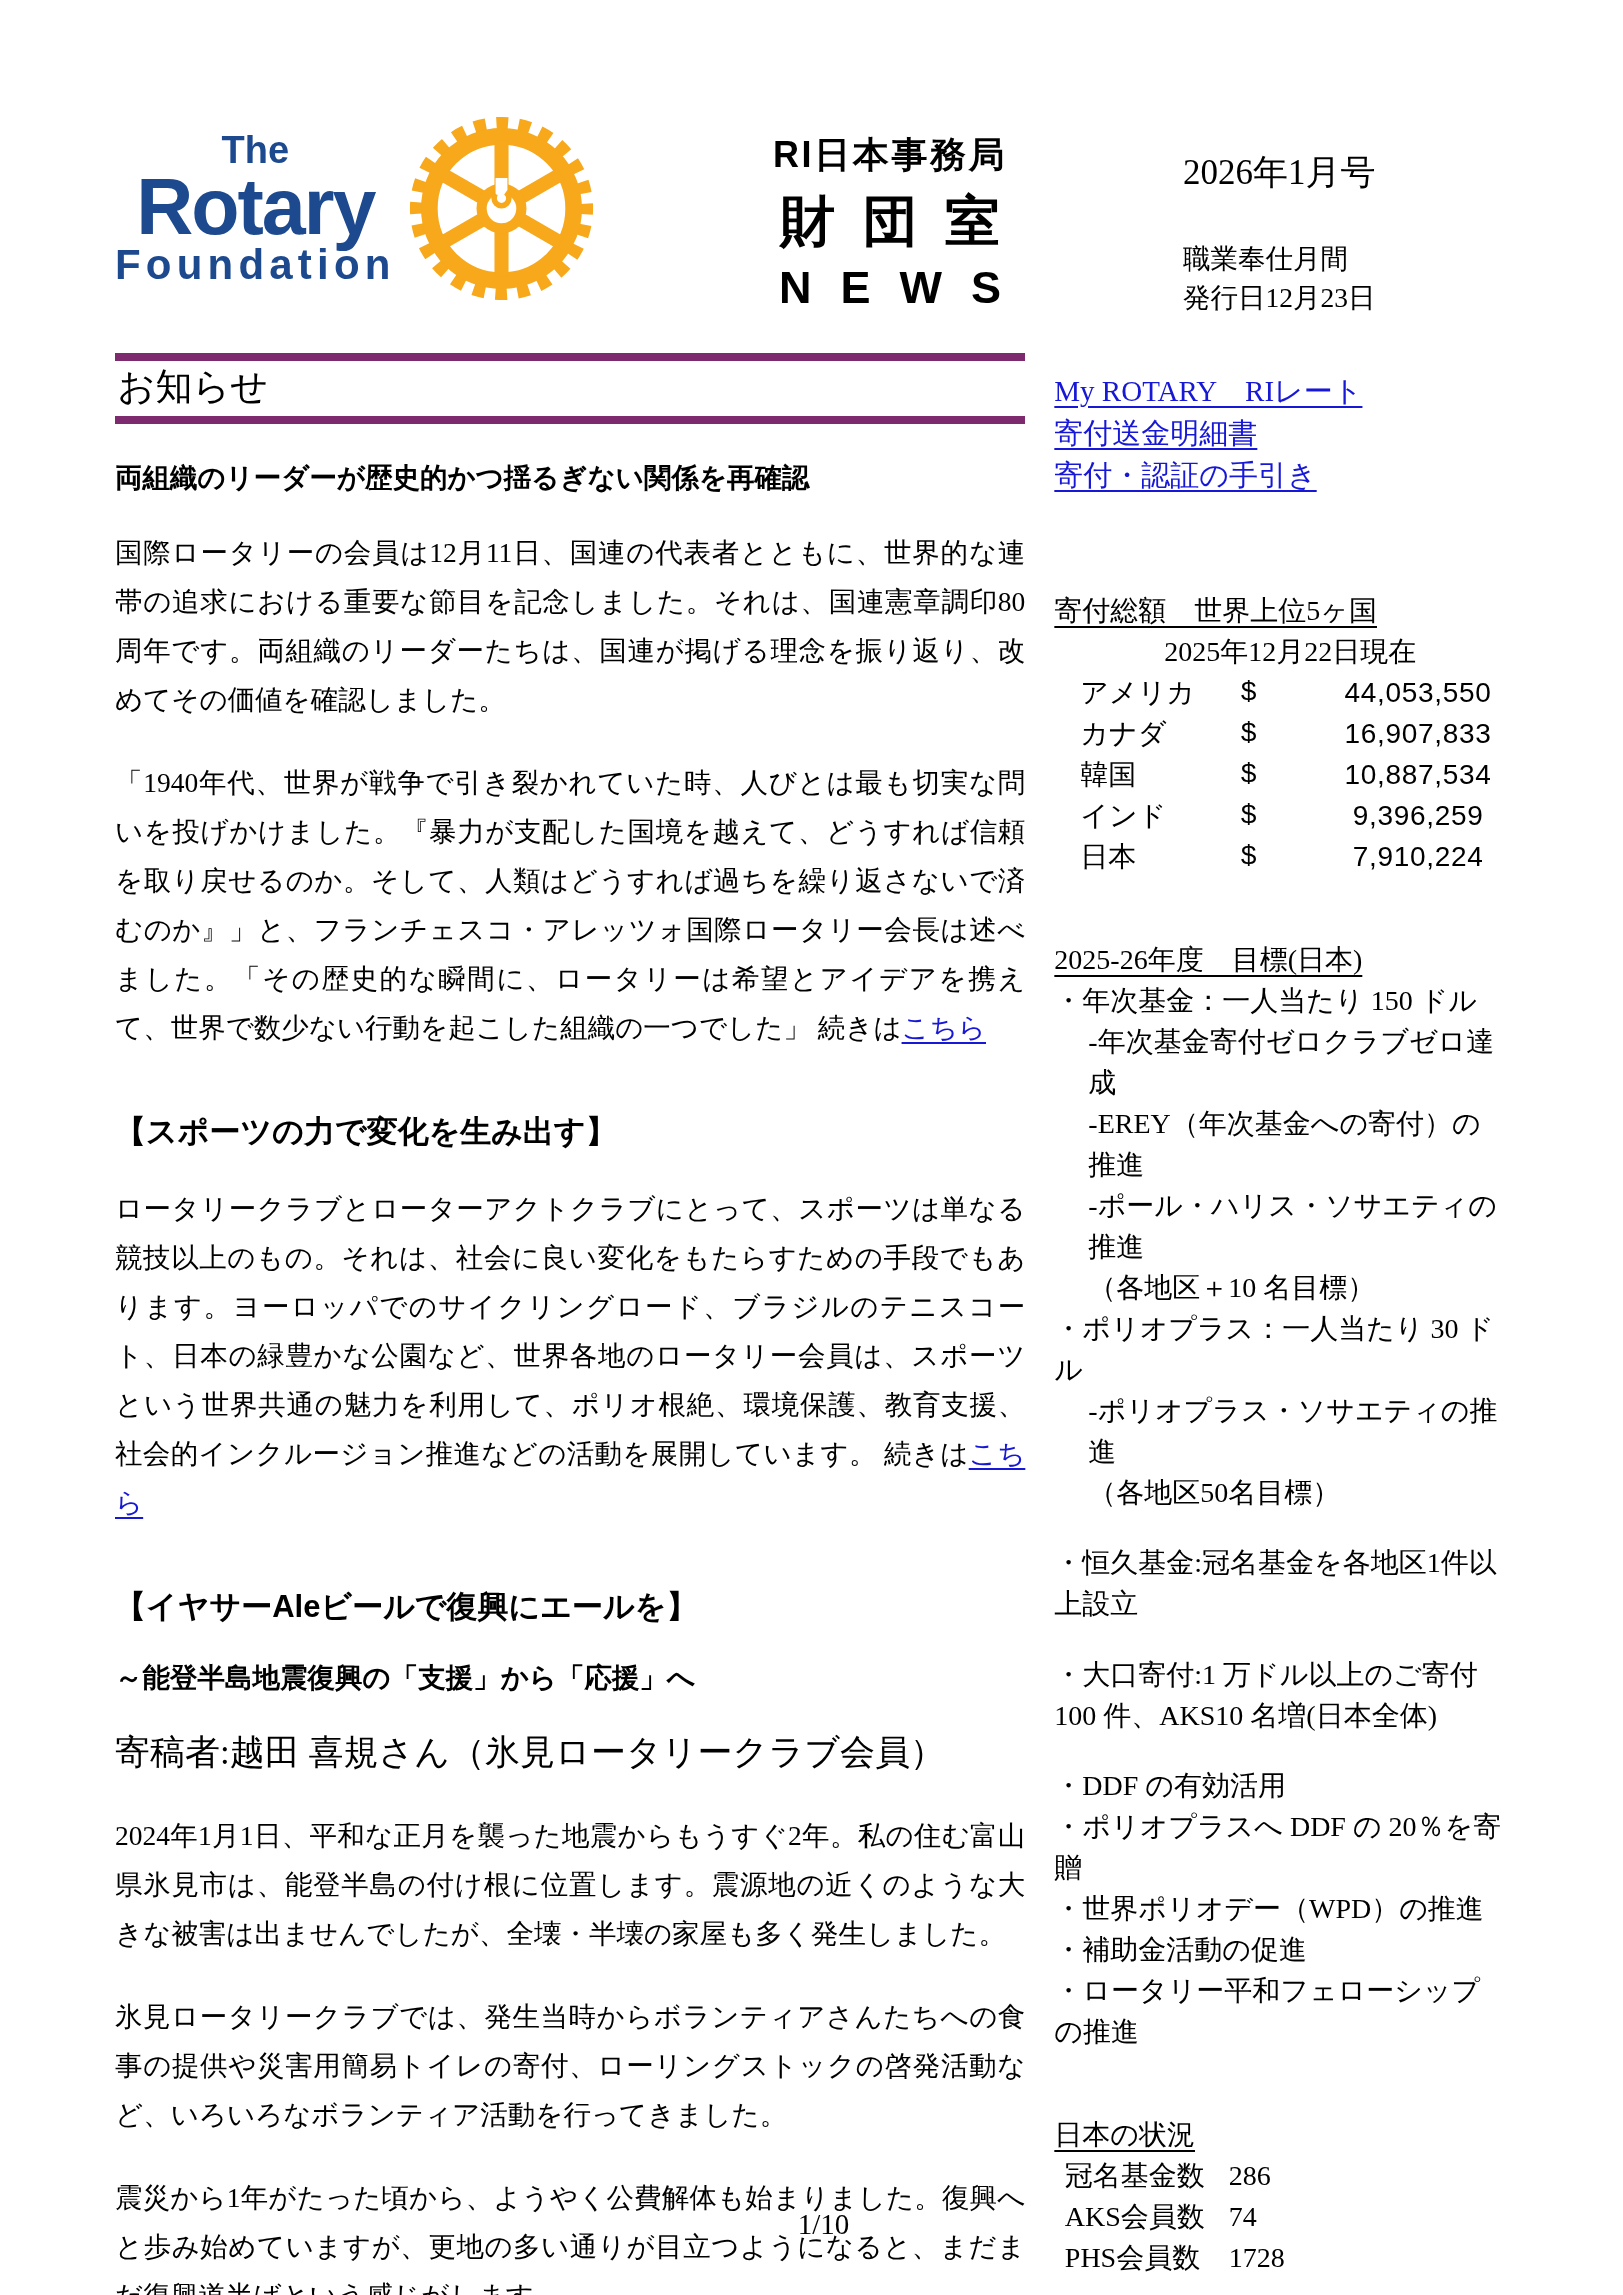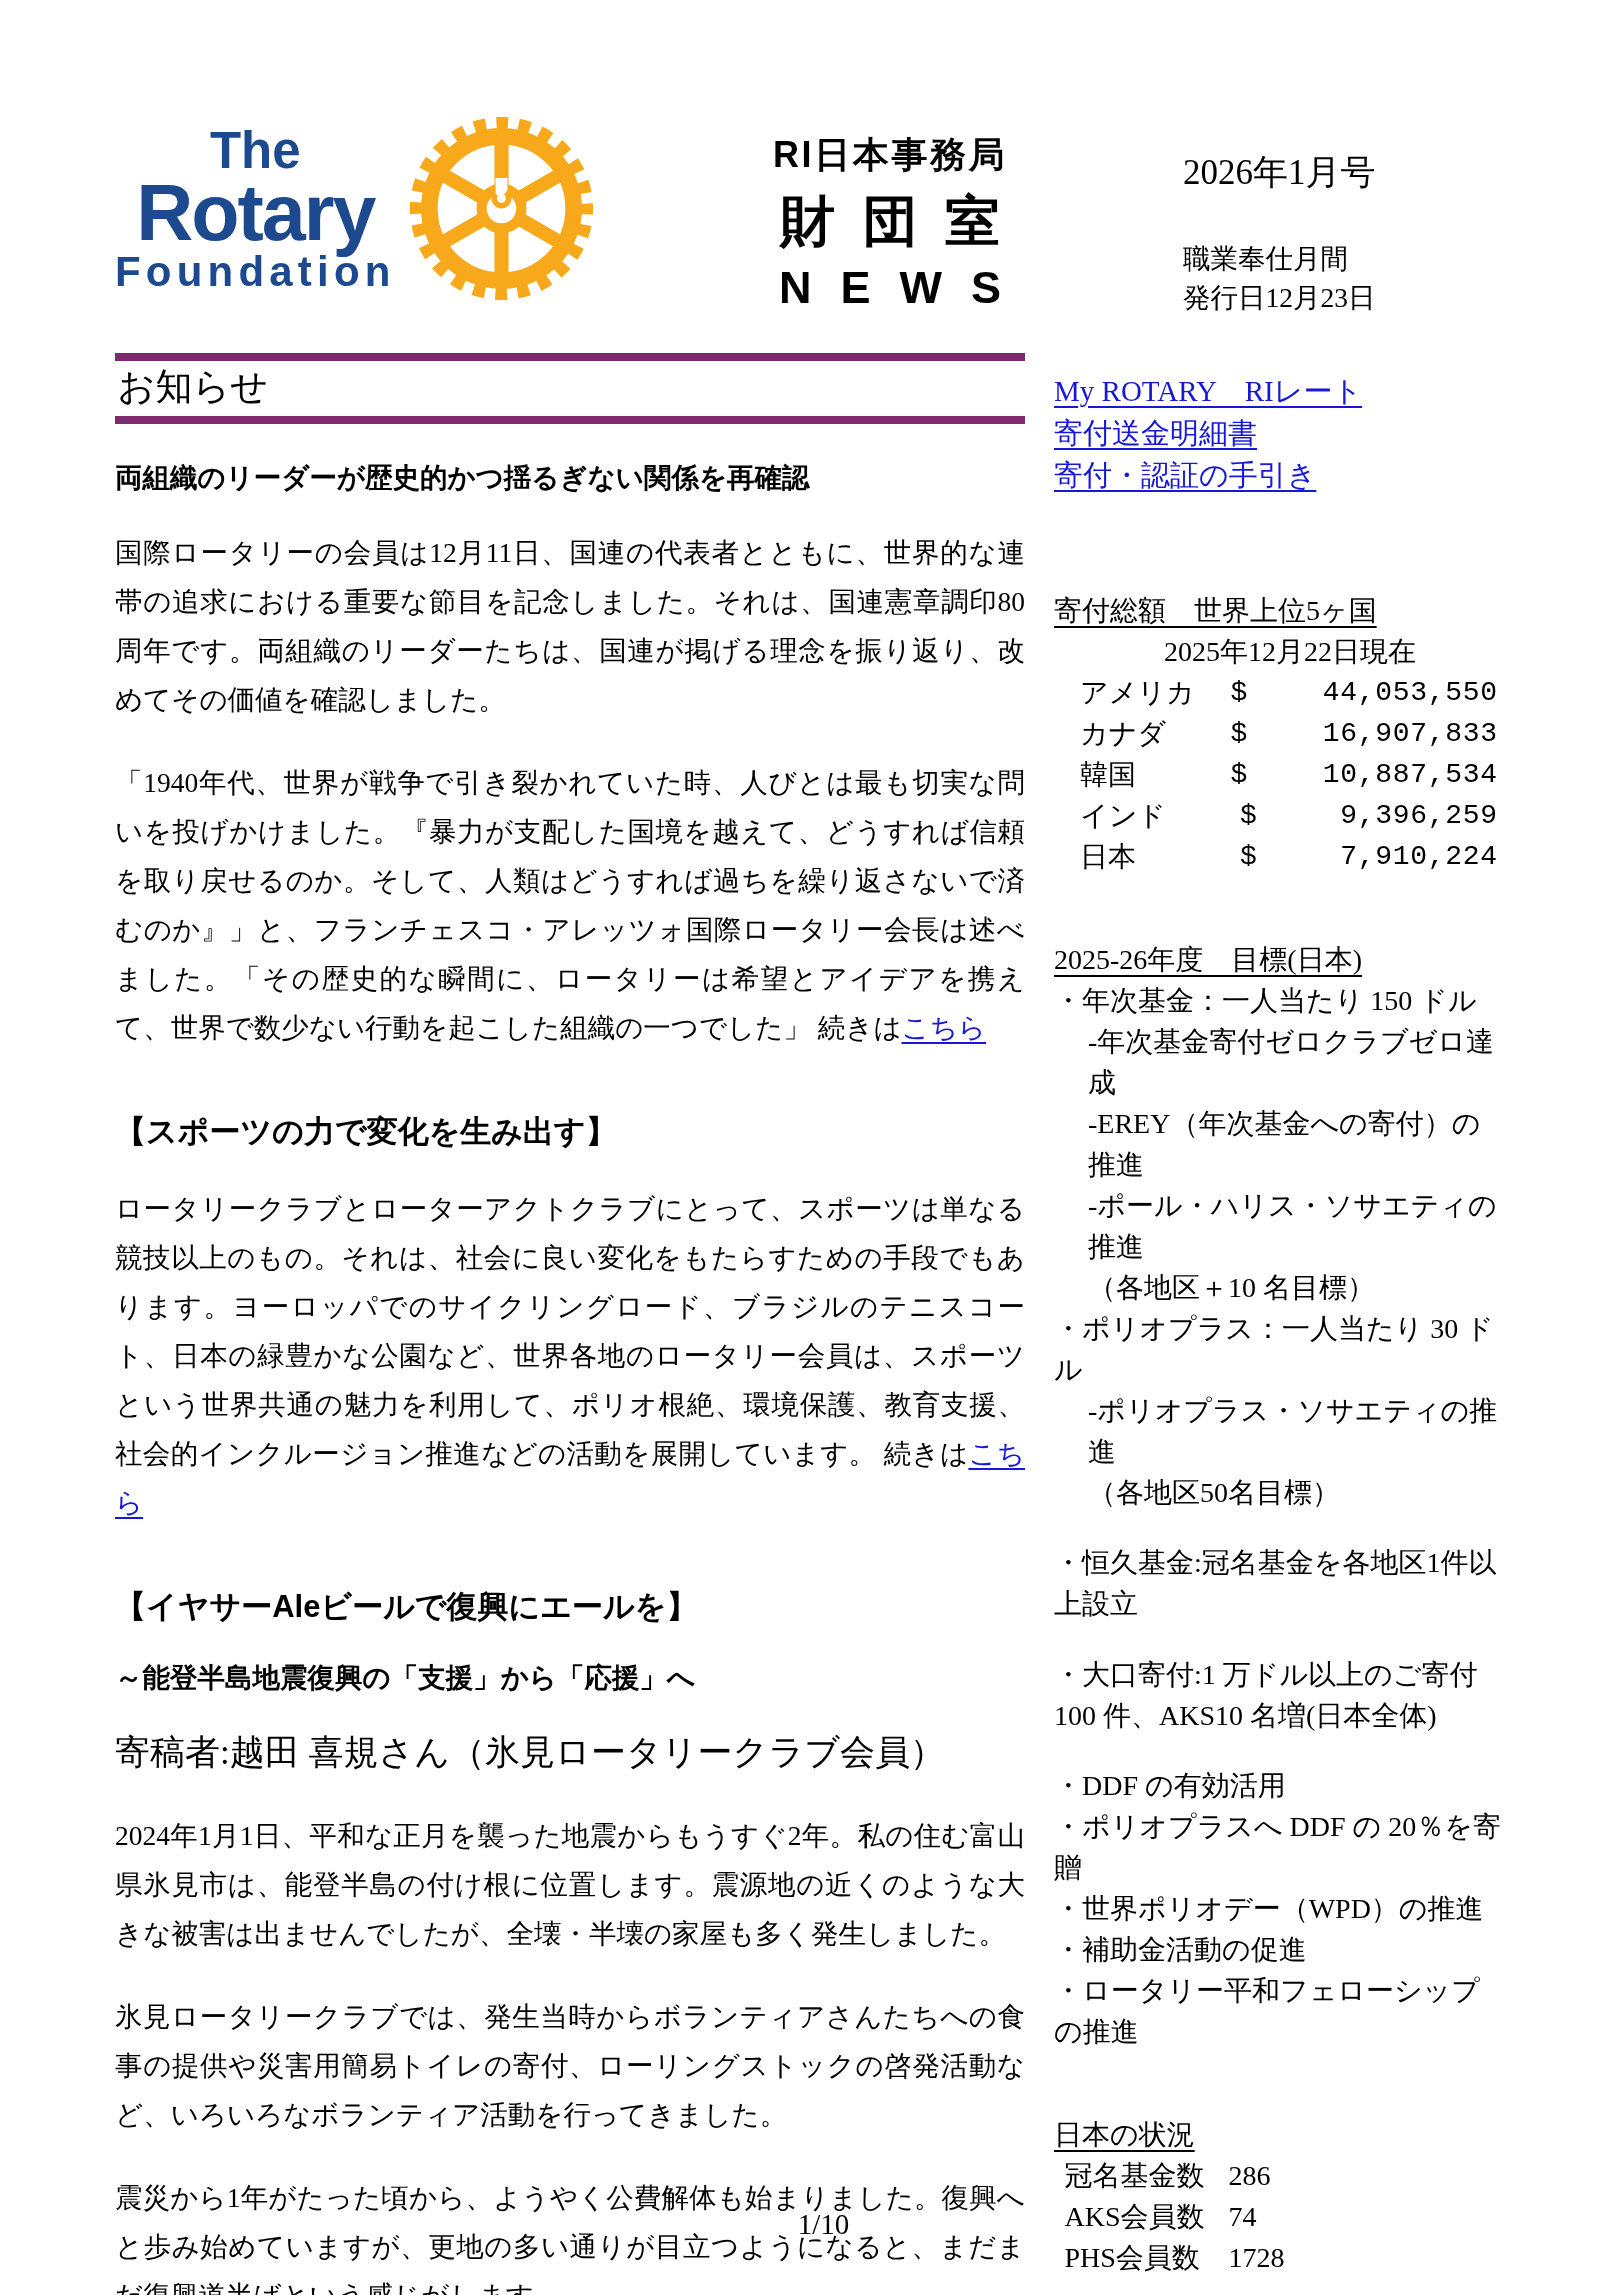--- a/index.html
+++ b/index.html
@@ -16,21 +16,21 @@
     background:#fff;
     color:#000;
     font-family:"Liberation Serif","DejaVu Serif",serif;
     padding:111px 116px 0 115px;
     overflow:hidden;
   }
   
   .header{display:flex;align-items:flex-start;}
   .logo{display:flex;align-items:center;margin-top:5.2px;}
   .logo-text{text-align:center;color:var(--rotary-blue);font-family:"Liberation Sans","DejaVu Sans",sans-serif;line-height:1;}
-  .logo-the{font-size:51px;font-weight:600;}
+  .logo-the{font-size:38px;font-weight:600;}
   .logo-rotary{font-size:79px;font-weight:700;letter-spacing:-2px;margin-top:-2.6px;}
   .logo-foundation{font-size:42px;font-weight:600;letter-spacing:5.2px;margin-top:-1.3px;}
   .gear{margin-left:13px;}
   .gold{fill:var(--rotary-gold);}
   .gold-stroke{stroke:var(--rotary-gold);fill:none;}
   .center-title{
     margin-left:156px;width:281px;text-align:center;
     font-family:"Liberation Sans","DejaVu Sans",sans-serif;font-weight:bold;
     margin-top:26px;line-height:1;
   }
@@ -65,21 +65,21 @@
   .main-col p.contributor{font-size:35px;}
   .link{color:var(--link);text-decoration:underline;text-underline-offset:4.6px;cursor:pointer;}
   
   .side-links{margin-top:17px;}
   .side-links .link{display:block;font-size:29px;line-height:42px;width:fit-content;}
   .don-heading{margin-top:94px;text-decoration:underline;text-underline-offset:5.9px;width:fit-content;}
   .don-date{padding-left:110px;}
   .don-row{display:flex;padding-left:26px;}
   .don-country{width:160px;}
   .don-cur{width:98px;font-family:"Liberation Mono","DejaVu Sans Mono",monospace;}
-  .don-amt{flex:1;text-align:right;padding-right:9.2px;font-family:Liberation Mono, monospace;letter-spacing:0.7px;}
+  .don-amt{flex:1;text-align:center;padding-right:9.2px;font-family:Liberation Sans, sans-serif;letter-spacing:0.7px;}
   .goals-heading{margin-top:62px;text-decoration:underline;text-underline-offset:5.9px;width:fit-content;}
   .goal{}
   .g1{padding-left:34px;}
   .gap{margin-top:29.4px;}
   .status-heading{margin-top:62px;text-decoration:underline;text-underline-offset:5.9px;width:fit-content;}
   .status-row{display:flex;padding-left:10.5px;}
   .status-label{min-width:164px;}
   
   .footer{position:absolute;bottom:54px;left:12px;width:100%;text-align:center;font-size:29px;}
 </style>

